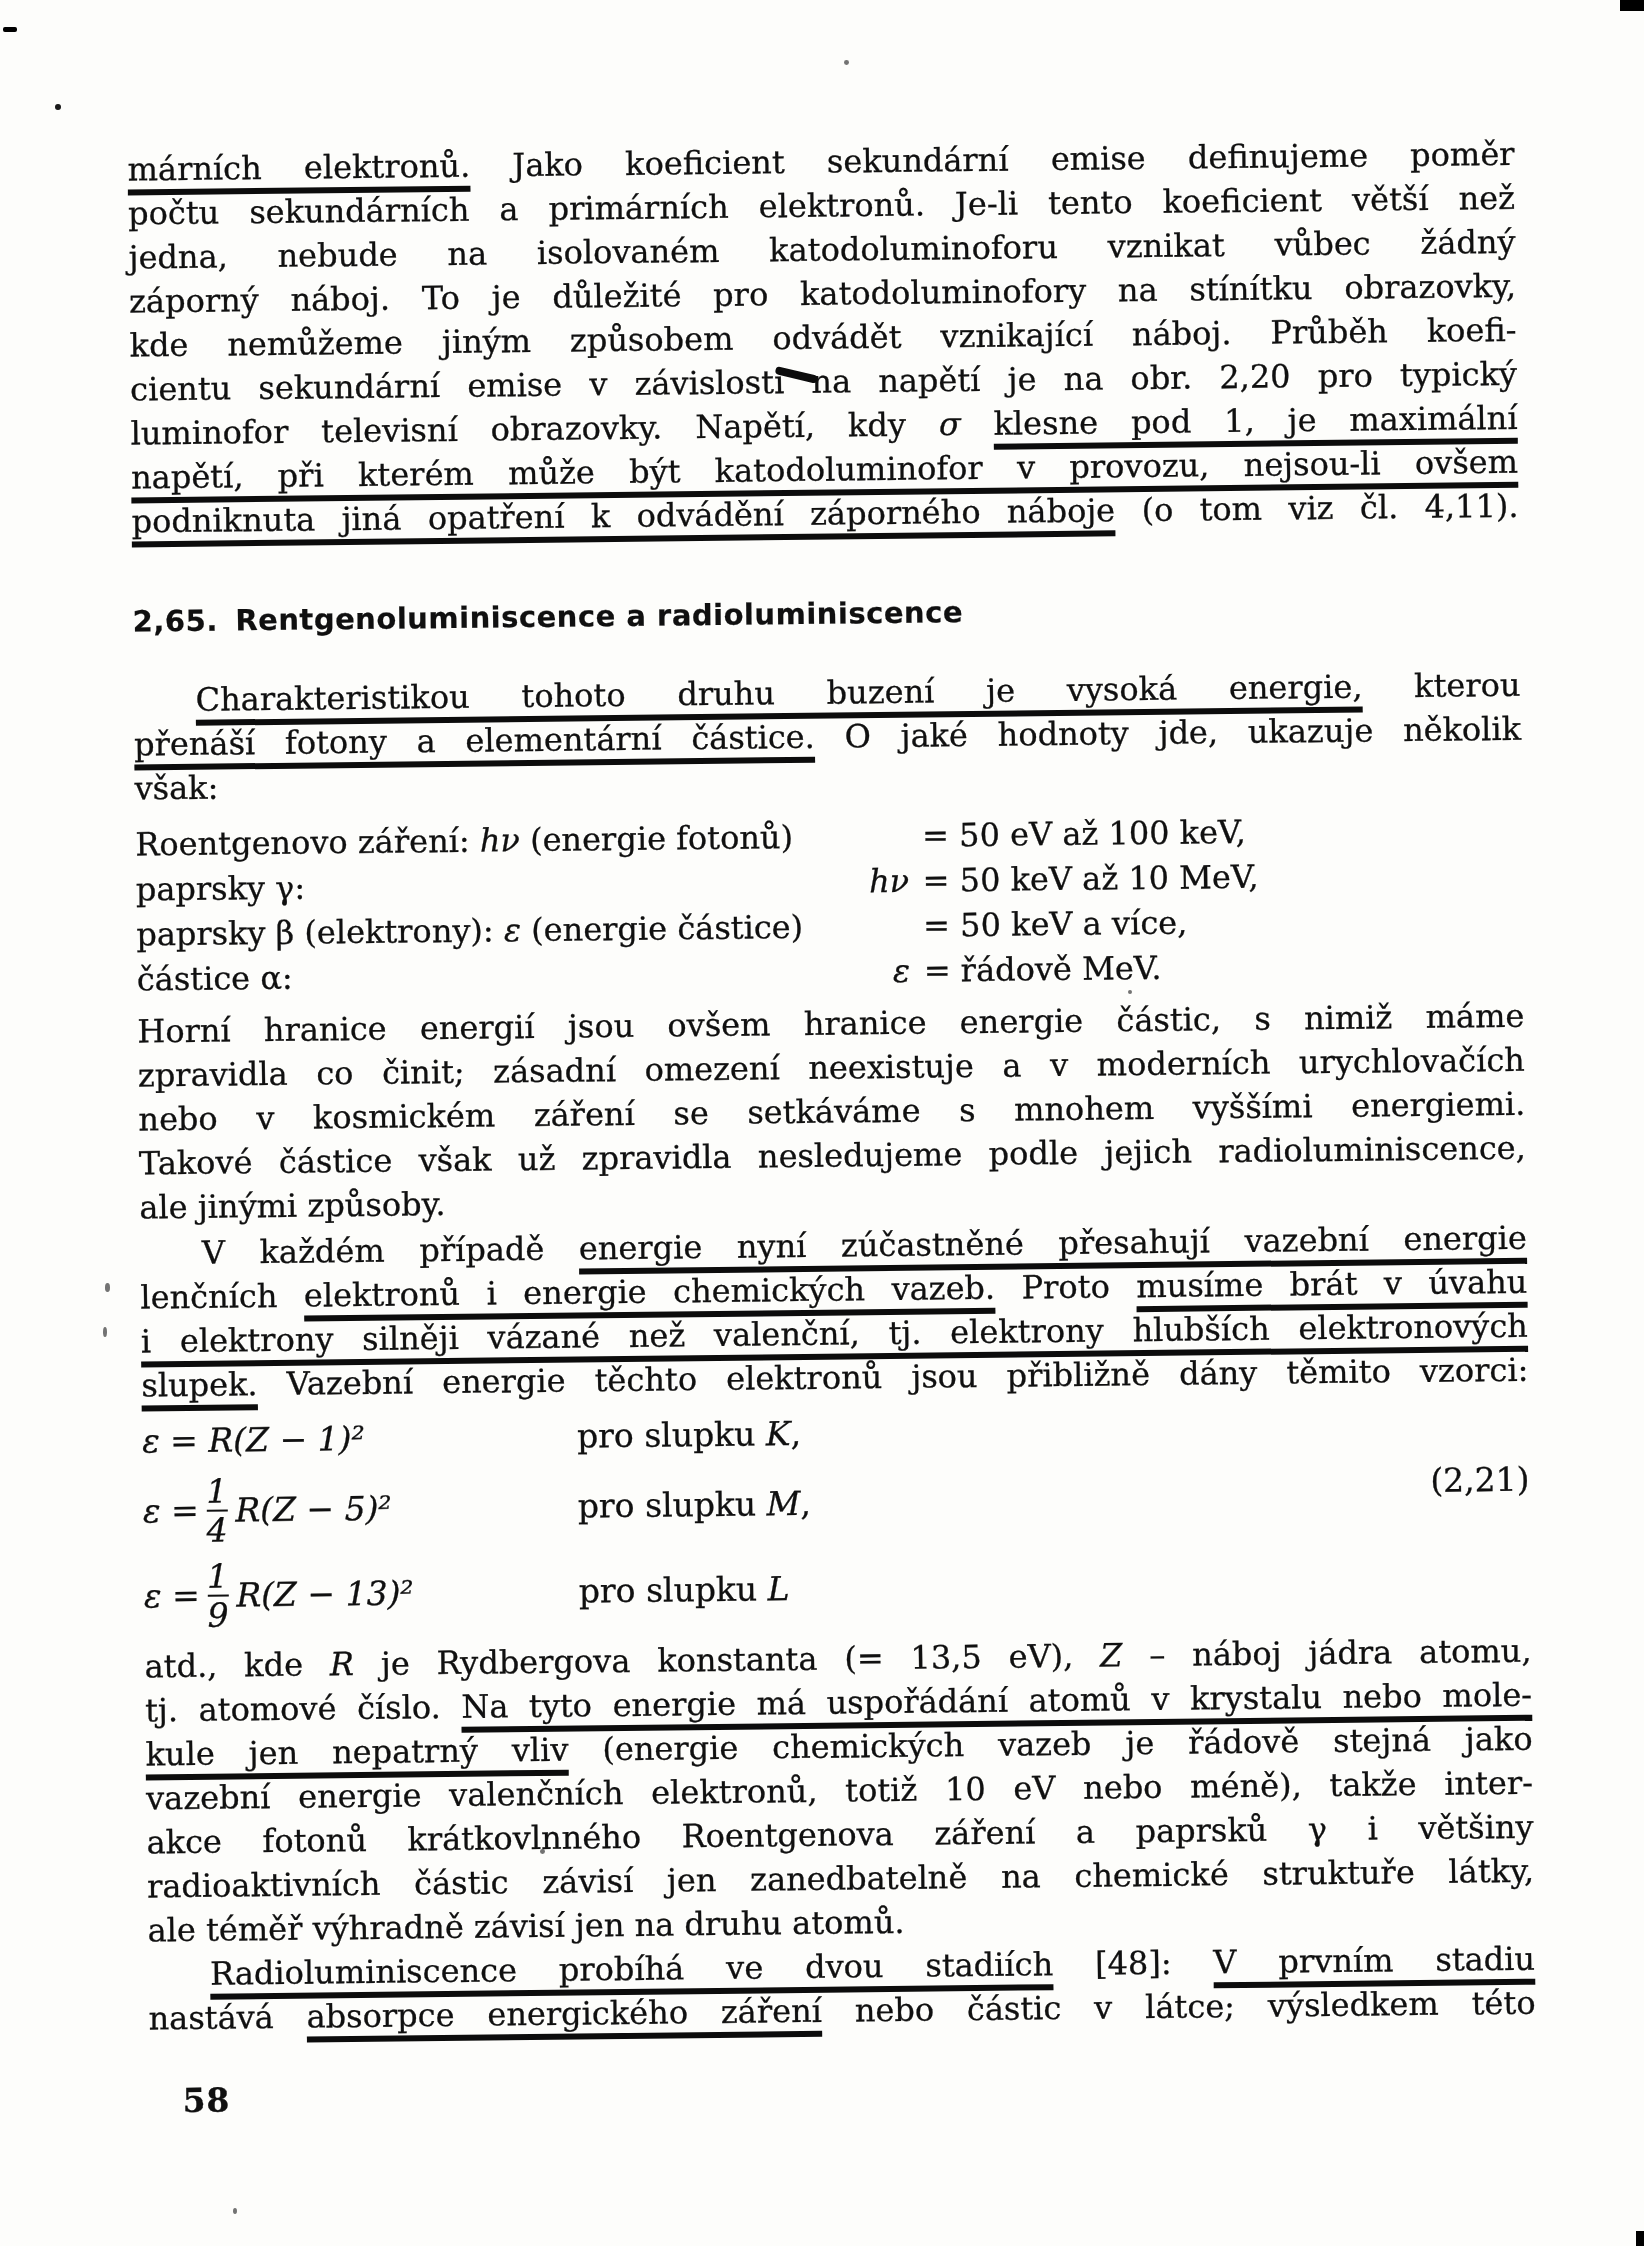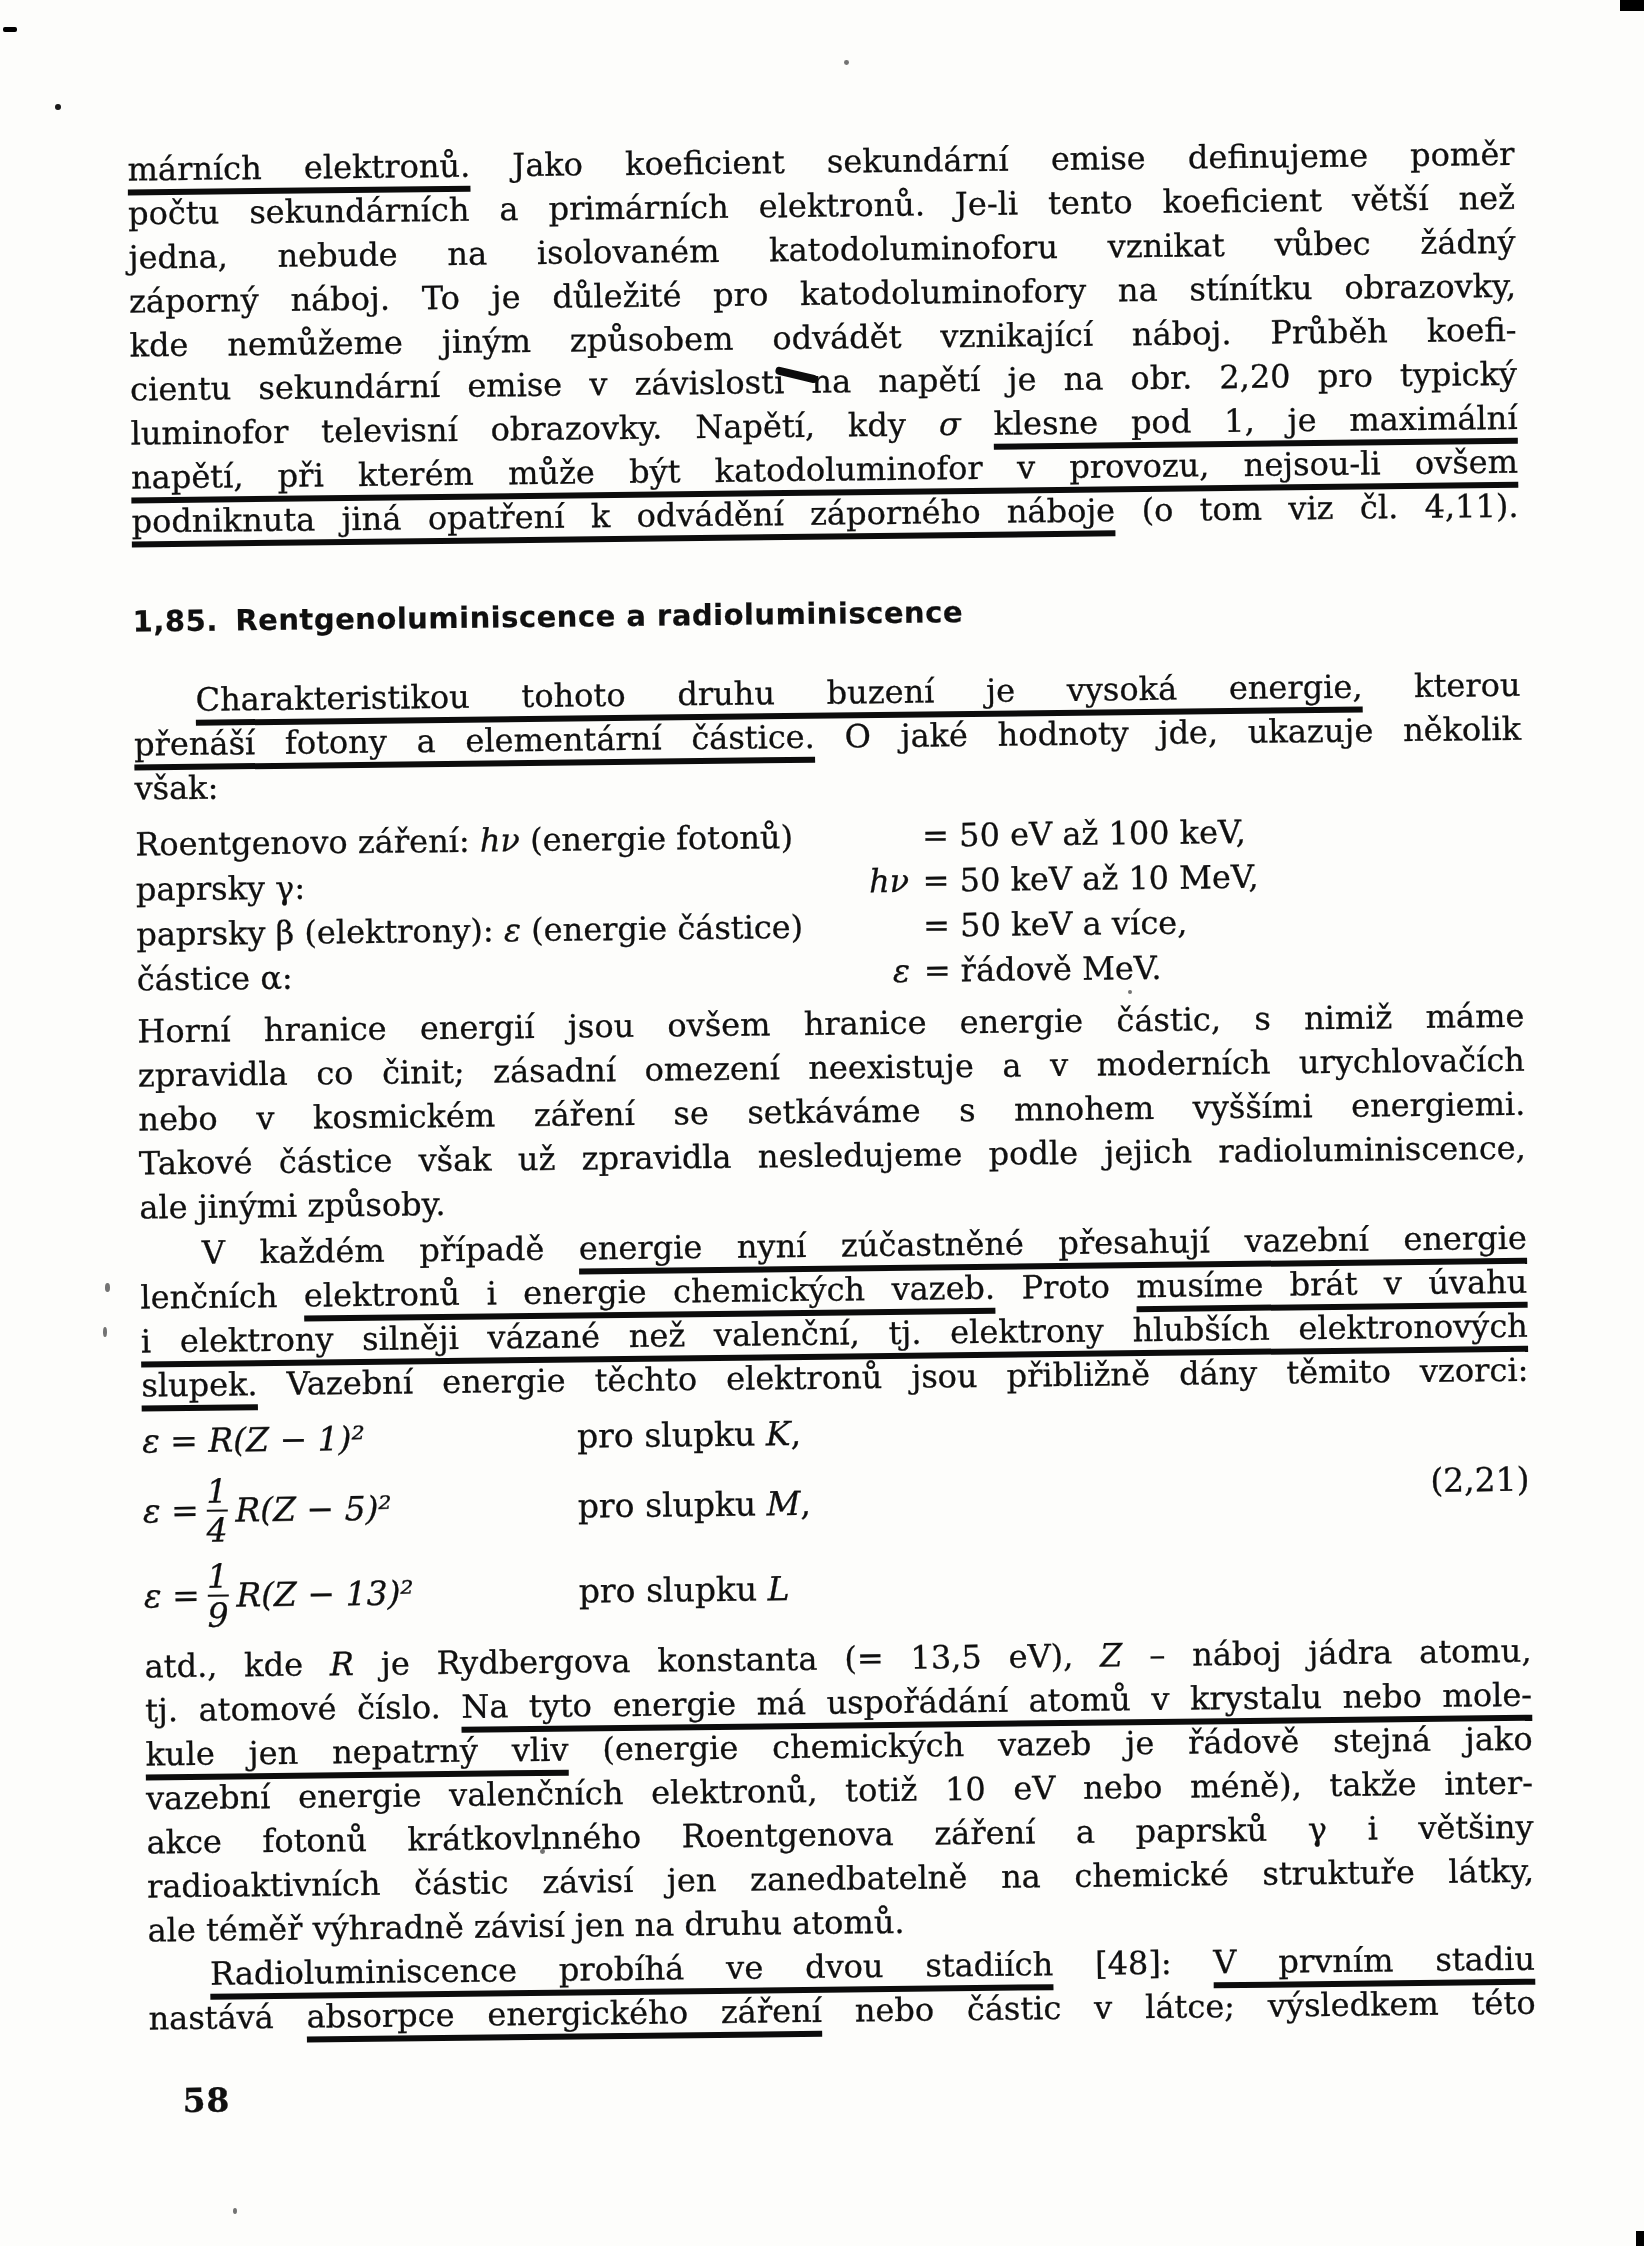--- a/index.html
+++ b/index.html
@@ -91,21 +91,21 @@
           <div class="line"><span class="">jedna, nebude na isolovaném katodoluminoforu vznikat vůbec žádný</span></div>
           <div class="line"><span class="">záporný náboj. To je důležité pro katodoluminofory na stínítku obrazovky,</span></div>
           <div class="line"><span class="">kde nemůžeme jiným způsobem odvádět vznikající náboj. Průběh koefi-</span></div>
           <div class="line"><span class="">cientu sekundární emise v závislosti na napětí je na obr. 2,20 pro typický</span></div>
           <div class="line"><span class="">luminofor televisní obrazovky. Napětí, kdy </span><span class="i">σ</span><span class=""> </span><span class="u ">klesne pod 1, je maximální</span></div>
           <div class="line"><span class="u ">napětí, při kterém může být katodoluminofor v provozu, nejsou-li ovšem</span></div>
           <div class="line"><span class="u ">podniknuta jiná opatření k odvádění záporného náboje</span><span class=""> (o tom viz čl. 4,11).</span></div>
         </div>
 
       <div class="heading">
-        <span class="h-num">1,85.</span><span>Rentgenoluminiscence a radioluminiscence</span>
+        <span class="h-num">2,65.</span><span>Rentgenoluminiscence a radioluminiscence</span>
       </div>
 
       <div class="para p2">
           <div class="line indent"><span class="u ">Charakteristikou tohoto druhu buzení je vysoká energie,</span><span class=""> kterou</span></div>
           <div class="line"><span class="u ">přenáší fotony a elementární částice.</span><span class=""> O jaké hodnoty jde, ukazuje několik</span></div>
           <div class="line nojust"><span class="">však:</span></div>
         </div>
 
       <div class="energy-list">
           <div class="lrow">

